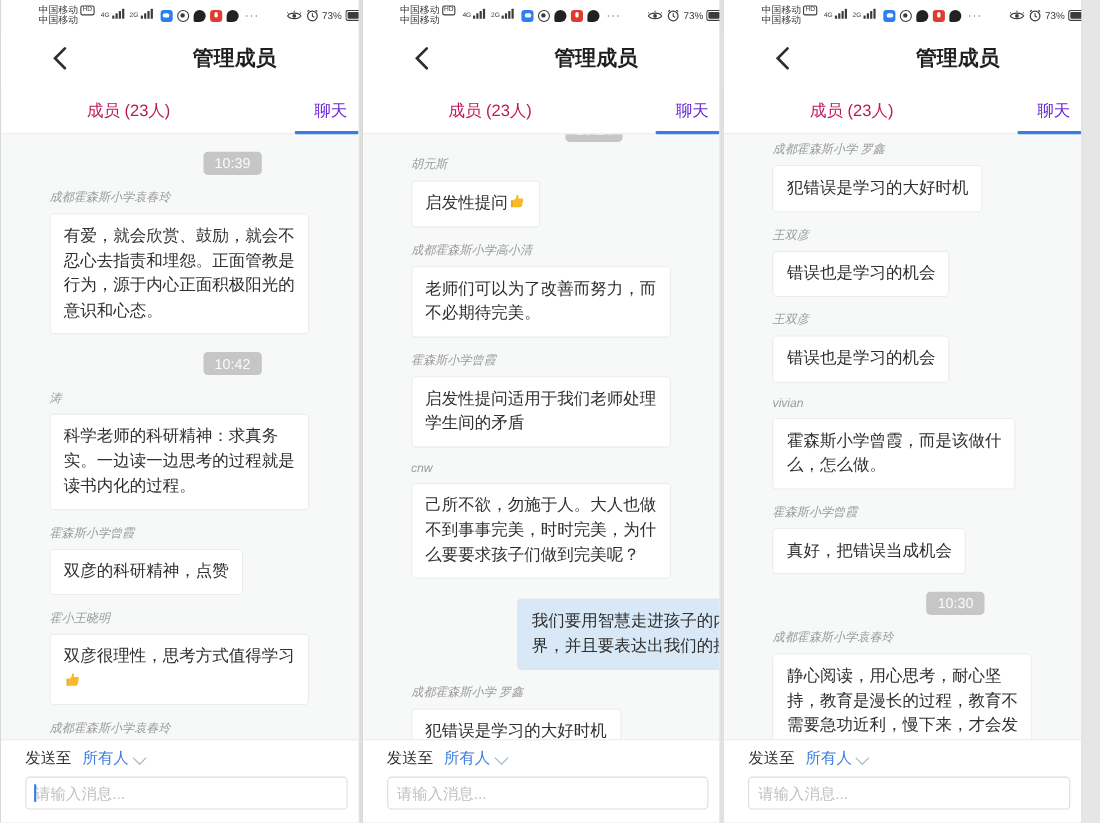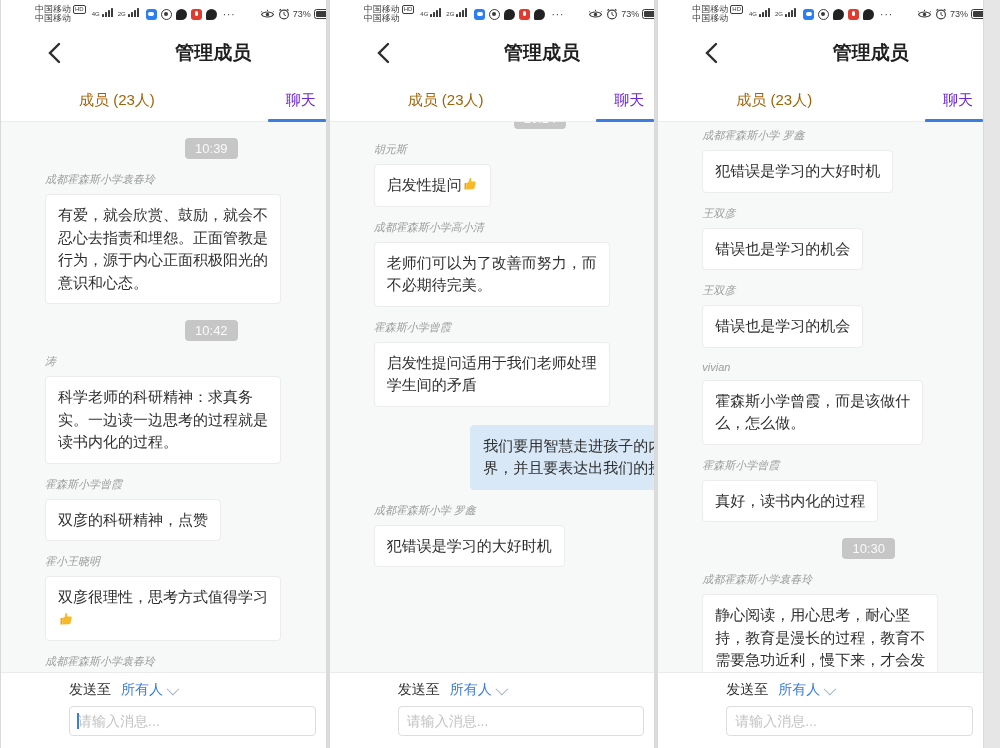--- a/index.html
+++ b/index.html
@@ -30,40 +30,40 @@
   .sb-right{margin-left:auto;display:flex;align-items:center;gap:3px;padding-right:0;}
   .batt{flex:0 0 auto;margin-right:-8px;}
 
   
   .hdr{height:54px;flex:0 0 54px;position:relative;background:#fff;}
   .back{position:absolute;left:44px;top:15px;width:22px;height:24px;cursor:pointer;}
   .title{position:absolute;left:50%;top:14px;transform:translateX(-50%);margin-left:50px;font-size:19px;font-weight:600;color:#1f1f1f;white-space:nowrap;}
 
   
   .tabs{height:42px;flex:0 0 42px;display:flex;align-items:center;justify-content:space-between;padding:0 10px 0 78px;position:relative;border-bottom:1px solid #ededed;}
-  .tab{font-size:15px;color:#a16207;white-space:nowrap;}
+  .tab{font-size:15px;color:#be185d;white-space:nowrap;}
   .tab.active{color:#6d28d9;}
   .tab-underline{position:absolute;right:0;bottom:-1px;width:58px;height:3px;background:#3b7ce0;border-radius:1px;}
 
   
   .chat{flex:1 1 auto;background:#f7f8f8;overflow:hidden;padding:0 8px 0 44px;}
   .time-row{text-align:center;padding-left:60px;margin-top:16px;}
   .tchip{display:inline-block;background:#c6c6c6;color:#fafafa;font-size:13px;padding:3px 10px;border-radius:4px;}
   .msg{margin-top:4px;}
   .sender{font-size:11px;color:#9b9b9b;margin:13px 0 7px 0;white-space:nowrap;overflow:hidden;font-style:italic;}
   .bubble{display:inline-block;max-width:262px;background:#fff;border:1px solid #ececec;border-radius:4px;padding:9px 12px;font-size:15px;line-height:1.5;color:#2f2f2f;white-space:pre-wrap;word-break:break-all;}
   .msg.own{display:flex;justify-content:flex-end;margin-top:18px;}
   .own-b{background:#d9e8f7;border:1px solid #d9e8f7;}
   .clip-right{margin-right:-30px;}
   .clip-top{margin-top:-14px;}
   .clip-top-sm{margin-top:-7px;}
   .emoji{display:inline-block;width:16px;height:16px;vertical-align:-2px;}
 
   
-  .foot{flex:0 0 76px;background:#fff;border-top:1px solid #ebebeb;padding:8px 10px 0 68px;}
+  .foot{flex:0 0 76px;background:#fff;border-top:1px solid #ebebeb;padding:8px 10px 0 22px;}
   .send-row{display:flex;align-items:center;gap:10px;font-size:14px;color:#2f2f2f;}
   .send-to-val{color:#3b7ce0;display:flex;align-items:center;gap:4px;cursor:pointer;}
   .chev-down{width:9px;height:9px;border-right:1.5px solid #9fb3c8;border-bottom:1.5px solid #9fb3c8;transform:rotate(45deg) translateY(-2px);display:inline-block;}
   .inp-wrap{position:relative;margin-top:7px;}
   .msg-input{width:100%;height:30px;border:1px solid #ddd;border-radius:4px;background:#fff;font-size:14px;padding:0 8px;color:#444;outline:none;font-family:inherit;}
   .msg-input::placeholder{color:#c2c2c2;}
   .caret{position:absolute;left:8px;top:7px;width:2px;height:16px;background:#3b7ce0;}
 </style>
 </head>
 <body>
@@ -238,20 +238,23 @@
     <div class="chat">
         <div class="time-row clip-top"><span class="tchip">10:24</span></div>
         <div class="msg in"><div class="sender">胡元斯</div><div class="bubble">启发性提问<span class="emoji"><svg width="16" height="16" viewBox="0 0 16 16">
                 <path d="M2.5 7h2v6.5h-2z" fill="#e6a817"></path>
                 <path d="M4.5 13.5V7l2.3-1.3.8-3.2c.2-.7 1.5-.6 1.6.3l.1 2.7h3.3c.8 0 1.3.7 1.1 1.4l-1.2 5.2c-.2.7-.7 1.2-1.4 1.2z" fill="#f7b928"></path>
               </svg></span></div></div>
         <div class="msg in"><div class="sender">成都霍森斯小学高小清</div><div class="bubble">老师们可以为了改善而努力，而
 不必期待完美。</div></div>
         <div class="msg in"><div class="sender">霍森斯小学曾霞</div><div class="bubble">启发性提问适用于我们老师处理
 学生间的矛盾</div></div>
+        <div class="msg in"><div class="sender">cnw</div><div class="bubble">己所不欲，勿施于人。大人也做
+不到事事完美，时时完美，为什
+么要要求孩子们做到完美呢？</div></div>
         <div class="msg own">
           <div class="bubble own-b clip-right">我们要用智慧走进孩子的内
 界，并且要表达出我们的接</div>
         </div>
         <div class="msg in"><div class="sender">成都霍森斯小学 罗鑫</div><div class="bubble">犯错误是学习的大好时机</div></div>
       </div>
     <div class="foot">
       <div class="send-row">
         <span>发送至</span>
         <span class="send-to-val">
@@ -329,21 +332,21 @@
       <span class="tab">成员 (23人)</span>
       <span class="tab active">聊天</span>
       <span class="tab-underline"></span>
     </nav>
     <div class="chat">
         <div class="msg in clip-top-sm"><div class="sender">成都霍森斯小学 罗鑫</div><div class="bubble">犯错误是学习的大好时机</div></div>
         <div class="msg in"><div class="sender">王双彦</div><div class="bubble">错误也是学习的机会</div></div>
         <div class="msg in"><div class="sender">王双彦</div><div class="bubble">错误也是学习的机会</div></div>
         <div class="msg in"><div class="sender">vivian</div><div class="bubble">霍森斯小学曾霞，而是该做什
 么，怎么做。</div></div>
-        <div class="msg in"><div class="sender">霍森斯小学曾霞</div><div class="bubble">真好，读书内化的过程</div></div>
+        <div class="msg in"><div class="sender">霍森斯小学曾霞</div><div class="bubble">真好，把错误当成机会</div></div>
         <div class="time-row"><span class="tchip">10:30</span></div>
         <div class="msg in"><div class="sender">成都霍森斯小学袁春玲</div><div class="bubble">静心阅读，用心思考，耐心坚
 持，教育是漫长的过程，教育不
 需要急功近利，慢下来，才会发
 现更多的美好。</div></div>
       </div>
     <div class="foot">
       <div class="send-row">
         <span>发送至</span>
         <span class="send-to-val">

